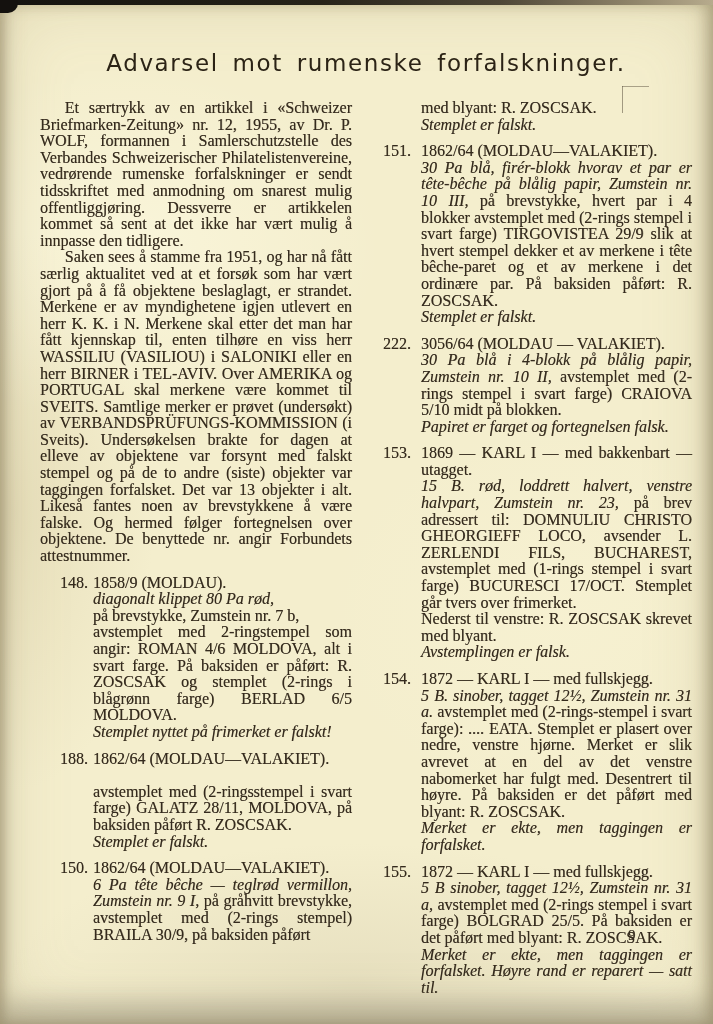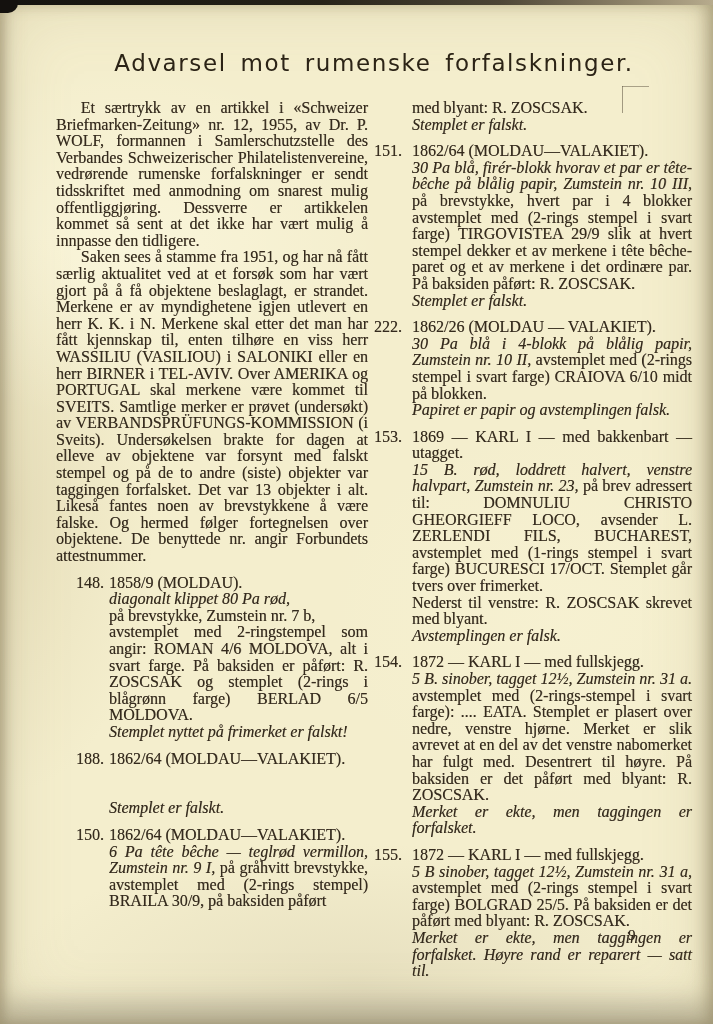--- a/index.html
+++ b/index.html
@@ -23,32 +23,32 @@
       inset 5px 0 10px rgba(140,125,80,.22),
       inset 0 8px 14px rgba(120,105,65,.18);
   }
   .top-edge{position:absolute;top:0;left:0;right:0;height:5px;z-index:6;
     background:linear-gradient(to right,#14120f 0%,#262219 45%,#4d4536 70%,#8d8268 88%,#b7ab8d 100%);}
   .corner-blob{position:absolute;top:0;left:0;width:18px;height:13px;background:#14110e;
     border-radius:0 0 10px 0;z-index:7;}
   .bracket-v{position:absolute;left:622px;top:86px;width:1px;height:27px;background:rgba(93,84,66,.55);z-index:4;}
   .bracket-h{position:absolute;left:622px;top:86px;width:27px;height:1px;background:rgba(93,84,66,.5);z-index:4;}
 
-  .content{position:absolute;left:56px;right:21px;top:50px;z-index:2;}
+  .content{position:absolute;left:40px;right:21px;top:50px;z-index:2;}
   .title{
     margin:0 0 24px 0;text-align:center;
     font-family:"DejaVu Sans","Liberation Sans",sans-serif;
     font-weight:400;font-size:23px;letter-spacing:1.6px;word-spacing:5px;
     color:#2c2417;
   }
   .cols{display:flex;}
   .col{font-size:16px;line-height:16.6px;text-align:justify;
     text-shadow:.3px .2px 0 rgba(52,42,29,.5);}
   .col.left{width:312px;margin-right:6px;flex:none;}
-  .col.right{flex:1;}
+  .col.right{flex:1;margin-left:25px;}
 
   .blk{margin:0;}
   .blk.para{text-indent:1.55em;}
   .blk.item{position:relative;margin-top:10px;}
   .left .blk.item{margin-left:20px;padding-left:33px;}
   .left .blk.item .num{position:absolute;left:0;top:0;}
   .right .blk.item{margin-left:0;padding-left:38px;}
   .right .blk.item .num{position:absolute;left:0;top:0;}
   .right .blk.cont{margin-left:38px;}
   .i{font-style:italic;}
@@ -67,27 +67,27 @@
   <div class="bracket-v"></div>
   <div class="bracket-h"></div>
 
   <div class="content">
     <h1 class="title">Advarsel mot rumenske forfalskninger.</h1>
     <div class="cols">
       <div class="col left">
           <div class="blk para"><span class="r">Et særtrykk av en artikkel i «Schweizer Briefmarken-Zeitung» nr. 12, 1955, av Dr. P. WOLF, formannen i Samlerschutzstelle des Verbandes Schweizerischer Philatelistenvereine, vedrørende rumenske forfalskninger er sendt tidsskriftet med anmodning om snarest mulig offentliggjøring. Dessverre er artikkelen kommet så sent at det ikke har vært mulig å innpasse den tidligere.</span> </div>
           <div class="blk para"><span class="r">Saken sees å stamme fra 1951, og har nå fått særlig aktualitet ved at et forsøk som har vært gjort på å få objektene beslaglagt, er strandet. Merkene er av myndighetene igjen utlevert en herr K. K. i N. Merkene skal etter det man har fått kjennskap til, enten tilhøre en viss herr WASSILIU (VASILIOU) i SALONIKI eller en herr BIRNER i TEL-AVIV. Over AMERIKA og PORTUGAL skal merkene være kommet til SVEITS. Samtlige merker er prøvet (undersøkt) av VERBANDSPRÜFUNGS-KOMMISSION (i Sveits). Undersøkelsen brakte for dagen at elleve av objektene var forsynt med falskt stempel og på de to andre (siste) objekter var taggingen forfalsket. Det var 13 objekter i alt. Likeså fantes noen av brevstykkene å være falske. Og hermed følger fortegnelsen over objektene. De benyttede nr. angir Forbundets attestnummer.</span> </div>
           <div class="blk item"><span class="num r">148.</span><span class="r">1858/9 (MOLDAU).</span> <br><span class="i">diagonalt klippet 80 Pa rød,</span> <br><span class="r">på brevstykke, Zumstein nr. 7 b,</span> <br><span class="r">avstemplet med 2-ringstempel som angir: ROMAN 4/6 MOLDOVA, alt i svart farge. På baksiden er påført: R. ZOSCSAK og stemplet (2-rings i blågrønn farge) BERLAD 6/5 MOLDOVA.</span> <br><span class="i">Stemplet nyttet på frimerket er falskt!</span> </div>
-          <div class="blk item"><span class="num r">188.</span><span class="r">1862/64 (MOLDAU—VALAKIET).</span> <br> <br> <br><span class="i">Stemplet er falskt.</span> </div>
+          <div class="blk item"><span class="num r">188.</span><span class="r">1862/64 (MOLDAU—VALAKIET).</span> <br> <br><span class="r">avstemplet med (2-ringsstempel i svart farge) GALATZ 28/11, MOLDOVA, på baksiden påført R. ZOSCSAK.</span> <br><span class="i">Stemplet er falskt.</span> </div>
           <div class="blk item"><span class="num r">150.</span><span class="r">1862/64 (MOLDAU—VALAKIET).</span> <br><span class="i">6 Pa tête bêche — teglrød vermillon, Zumstein nr. 9 I,</span> <span class="r">på gråhvitt brevstykke, avstemplet med (2-rings stempel) BRAILA 30/9, på baksiden påført</span> </div>
         </div>
       <div class="col right">
           <div class="blk cont"><span class="r">med blyant: R. ZOSCSAK.</span> <br><span class="i">Stemplet er falskt.</span> </div>
           <div class="blk item"><span class="num r">151.</span><span class="r">1862/64 (MOLDAU—VALAKIET).</span> <br><span class="i">30 Pa blå, firér-blokk hvorav et par er tête-bêche på blålig papir, Zumstein nr. 10 III,</span> <span class="r">på brevstykke, hvert par i 4 blokker avstemplet med (2-rings stempel i svart farge) TIRGOVISTEA 29/9 slik at hvert stempel dekker et av merkene i tête bêche-paret og et av merkene i det ordinære par. På baksiden påført: R. ZOSCSAK.</span> <br><span class="i">Stemplet er falskt.</span> </div>
-          <div class="blk item"><span class="num r">222.</span><span class="r">1862/26 (MOLDAU — VALAKIET).</span> <br><span class="i">30 Pa blå i 4-blokk på blålig papir, Zumstein nr. 10 II,</span> <span class="r">avstemplet med (2-rings stempel i svart farge) CRAIOVA 6/10 midt på blokken.</span> <br><span class="i">Papiret er papir og avstemplingen falsk.</span> </div>
+          <div class="blk item"><span class="num r">222.</span><span class="r">3056/64 (MOLDAU — VALAKIET).</span> <br><span class="i">30 Pa blå i 4-blokk på blålig papir, Zumstein nr. 10 II,</span> <span class="r">avstemplet med (2-rings stempel i svart farge) CRAIOVA 5/10 midt på blokken.</span> <br><span class="i">Papiret er farget og fortegnelsen falsk.</span> </div>
           <div class="blk item"><span class="num r">153.</span><span class="r">1869 — KARL I — med bakkenbart — utagget.</span> <br><span class="i">15 B. rød, loddrett halvert, venstre halvpart, Zumstein nr. 23,</span> <span class="r">på brev adressert til: DOMNULIU CHRISTO GHEORGIEFF LOCO, avsender L. ZERLENDI FILS, BUCHAREST, avstemplet med (1-rings stempel i svart farge) BUCURESCI 17/OCT. Stemplet går tvers over frimerket.</span> <br><span class="r">Nederst til venstre: R. ZOSCSAK skrevet med blyant.</span> <br><span class="i">Avstemplingen er falsk.</span> </div>
           <div class="blk item"><span class="num r">154.</span><span class="r">1872 — KARL I — med fullskjegg.</span> <br><span class="i">5 B. sinober, tagget 12½, Zumstein nr. 31 a.</span> <span class="r">avstemplet med (2-rings-stempel i svart farge): .... EATA. Stemplet er plasert over nedre, venstre hjørne. Merket er slik avrevet at en del av det venstre nabomerket har fulgt med. Desentrert til høyre. På baksiden er det påført med blyant: R. ZOSCSAK.</span> <br><span class="i">Merket er ekte, men taggingen er forfalsket.</span> </div>
           <div class="blk item"><span class="num r">155.</span><span class="r">1872 — KARL I — med fullskjegg.</span> <br><span class="i">5 B sinober, tagget 12½, Zumstein nr. 31 a,</span> <span class="r">avstemplet med (2-rings stempel i svart farge) BOLGRAD 25/5. På baksiden er det påført med blyant: R. ZOSCSAK.</span> <br><span class="i">Merket er ekte, men taggingen er forfalsket. Høyre rand er reparert — satt til.</span> </div>
         </div>
     </div>
   </div>
 
   <div class="page-number">9</div>
 </div>
 

